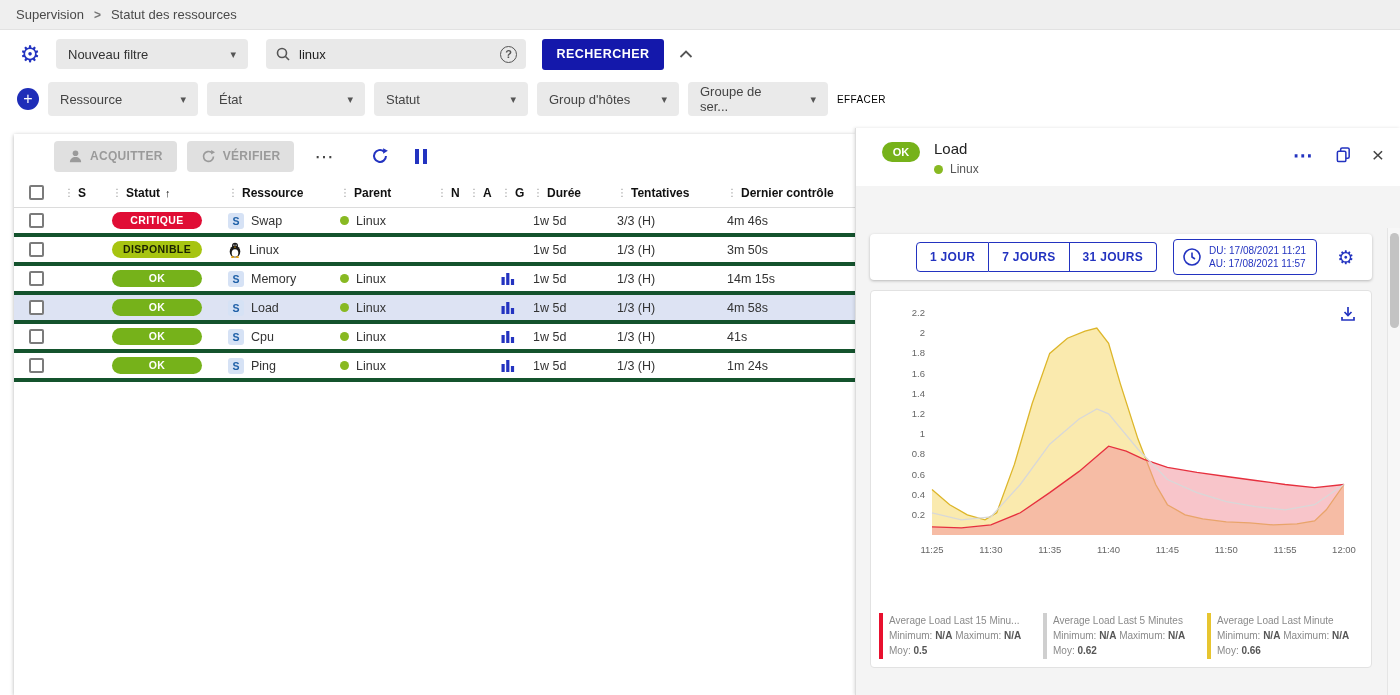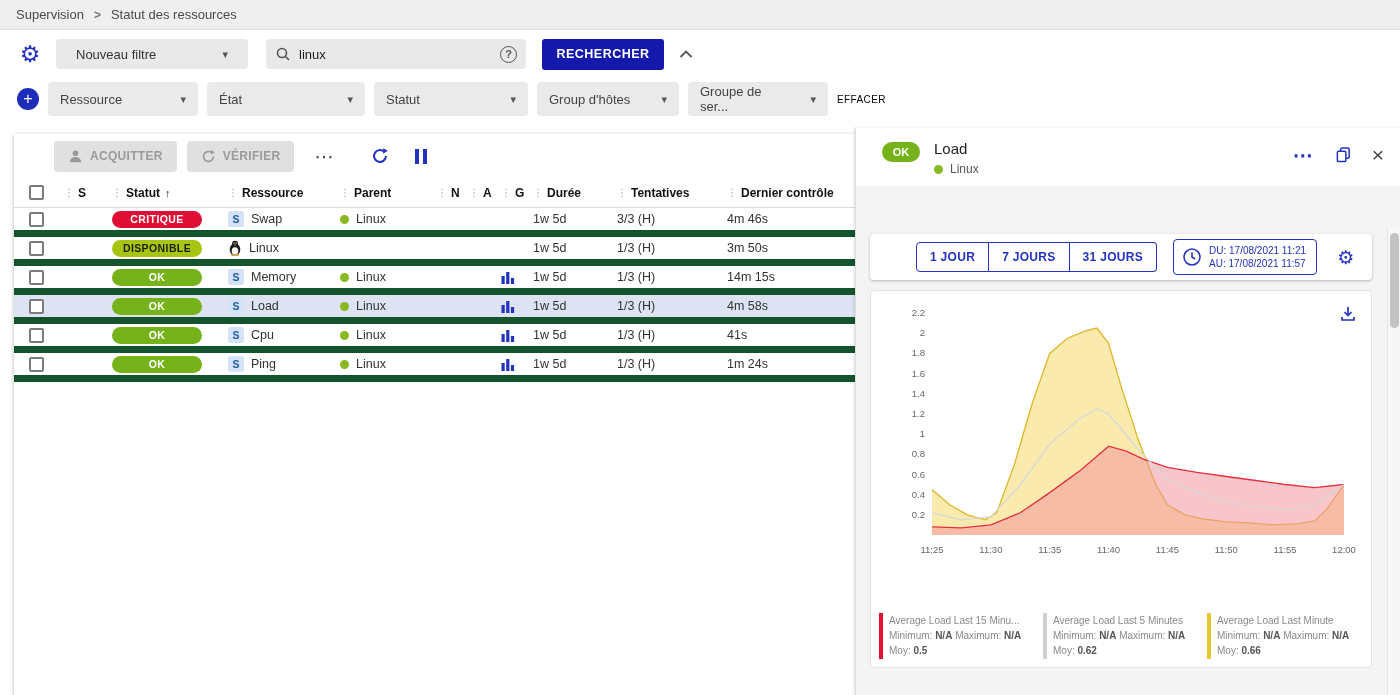--- a/index.html
+++ b/index.html
@@ -10,21 +10,21 @@
   .topbar { position:absolute; top:0; left:0; right:0; height:30px; background:#efefef;
             border-bottom:1px solid #e2e2e2; display:flex; align-items:center; padding-left:16px;
             font-size:13px; color:#4a4a4a; gap:10px; }
   .crumb { cursor:pointer; }
   .crumb-sep { color:#777; font-size:12px; font-weight:bold; }
 
   
   .filter-row1 { position:absolute; top:30px; left:0; height:48px; display:flex; align-items:center; }
   .gear-big { color:#2333c0; font-size:23px; margin-left:15px; width:30px; text-align:center; cursor:pointer; line-height:1; }
   .select-filter { margin-left:11px; width:192px; height:30px; background:#e9e9e9; border-radius:4px;
-                   display:flex; align-items:center; padding:0 20px; font-size:13px; color:#333; cursor:pointer; }
+                   display:flex; align-items:center; padding:0 12px; font-size:13px; color:#333; cursor:pointer; }
   .caret { margin-left:auto; color:#555; font-size:11px; }
   .search-box { margin-left:18px; width:260px; height:30px; background:#e9e9e9; border-radius:4px;
                 display:flex; align-items:center; padding:0 9px; gap:8px; }
   .search-box input { border:none; background:transparent; outline:none; font-size:13px; color:#222;
                       flex:1; min-width:0; font-family:inherit; }
   .help-circle { width:17px; height:17px; border:1.5px solid #555; border-radius:50%; color:#555;
                  font-size:11px; font-weight:bold; display:flex; align-items:center; justify-content:center;
                  flex-shrink:0; cursor:pointer; }
   .search-btn { margin-left:16px; width:122px; height:31px; background:#1418ab; color:#fff; font-size:12.5px;
                 font-weight:bold; border:none; border-radius:3px; letter-spacing:.5px; cursor:pointer; font-family:inherit; }
@@ -53,21 +53,21 @@
   .pause-ico i { display:block; width:4px; height:15px; background:#2333c0; }
 
   .thead { height:30px; display:flex; align-items:center; font-size:12px; font-weight:bold; color:#111;
            border-bottom:1px solid #dcdcdc; }
   .dots { color:#9a9a9a; font-size:10px; margin-right:4px; font-weight:normal; cursor:grab; }
   .sort { margin-left:5px; font-size:11px; }
   .cell { display:flex; align-items:center; min-width:0; }
   .c-check{width:50px; padding-left:15px;} .c-s{width:48px;} .c-status{width:116px;} .c-res{width:112px;}
   .c-parent{width:97px;} .c-n,.c-a,.c-g{width:32px;} .c-dur{width:84px;} .c-try{width:110px;} .c-last{flex:1;}
   .checkbox { width:15px; height:15px; border:2px solid #7b7b7b; border-radius:2px; background:#fff; cursor:pointer; }
-  .trow { height:29px; display:flex; align-items:center; border-bottom:7px solid #14532d; font-size:12.5px;
+  .trow { height:29px; display:flex; align-items:center; border-bottom:4px solid #14532d; font-size:12.5px;
           color:#333; cursor:pointer; }
   .trow.sel { background:#dde3f3; }
   .badge { min-width:90px; height:17px; border-radius:9px; font-size:10.5px; font-weight:bold; text-align:center;
            line-height:17px; letter-spacing:.4px; }
   .s-chip { width:16px; height:16px; border-radius:3px; background:#d6e2f5; color:#2061a8; font-size:10.5px;
             font-weight:bold; text-align:center; line-height:16px; margin-right:7px; flex-shrink:0; }
   .penguin-ico { margin-right:7px; display:flex; }
   .pdot { width:9px; height:9px; border-radius:50%; background:#88b922; margin-right:7px; flex-shrink:0; }
   .graph-ico { display:flex; cursor:pointer; }
 

